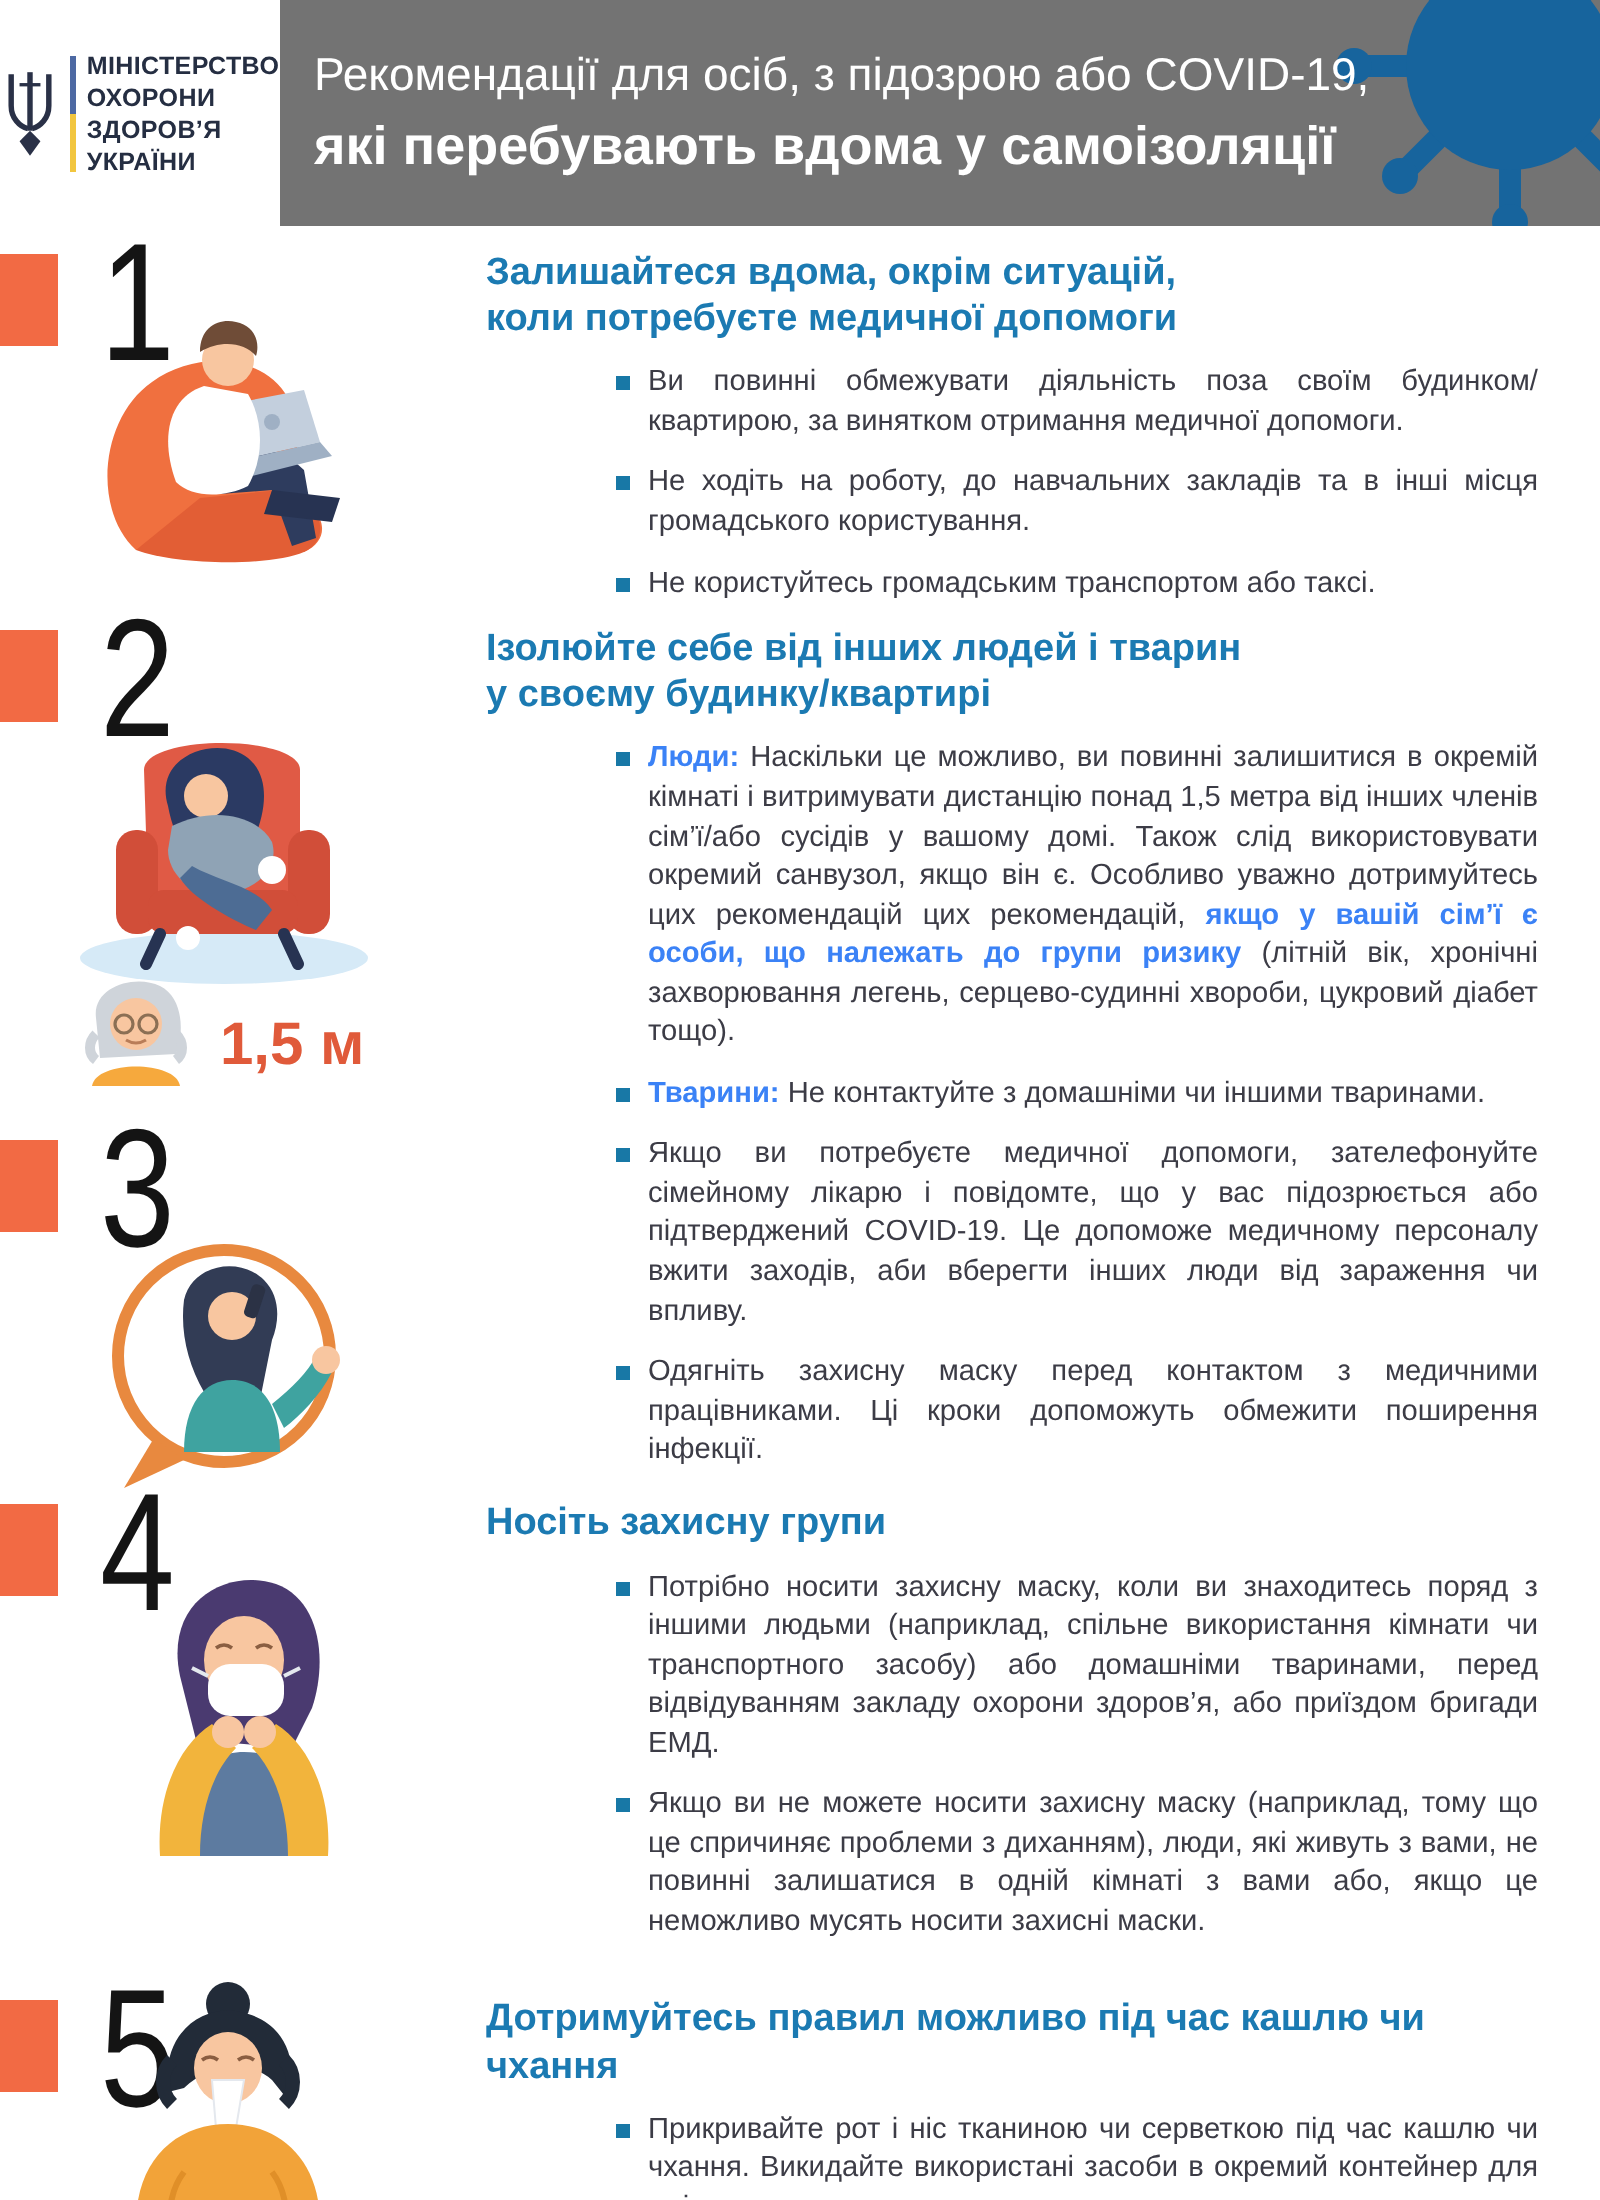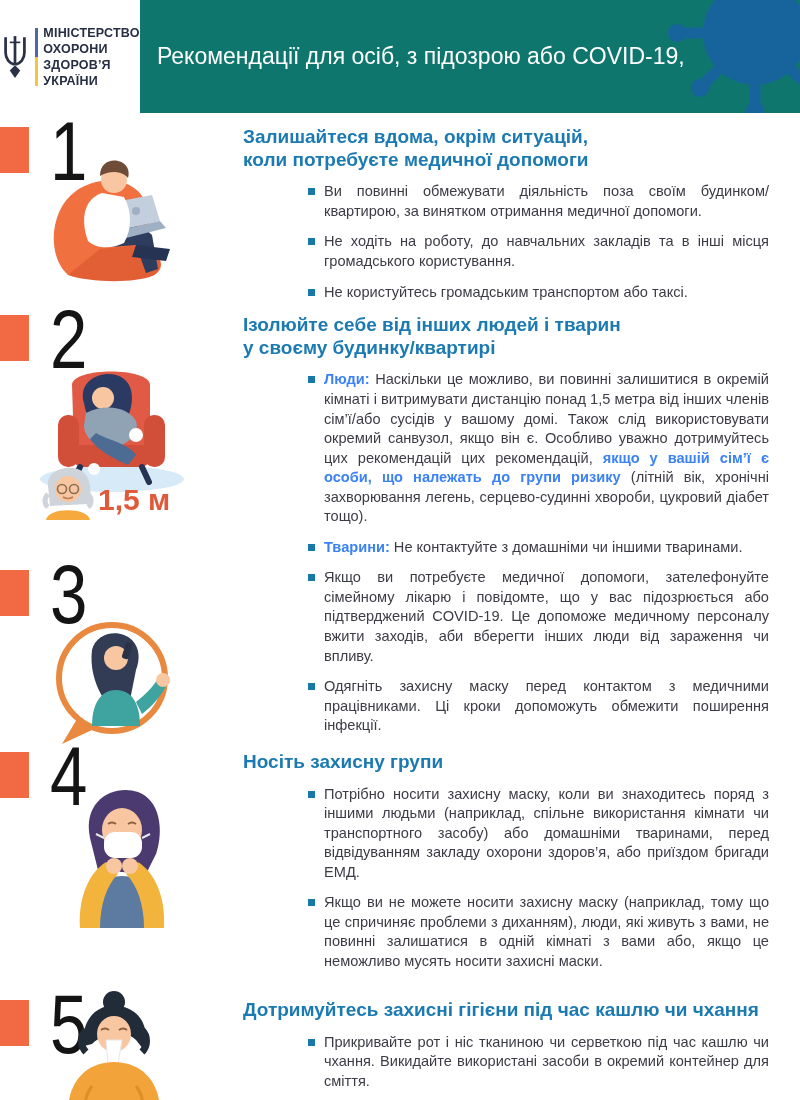--- a/index.html
+++ b/index.html
@@ -6,21 +6,21 @@
   .page {
     position:relative; width:800px; height:1100px; overflow:hidden;
     background:#ffffff; font-family:"Liberation Sans", sans-serif;
   }
   
   .header { display:flex; height:113px; }
   .logo { width:140px; display:flex; align-items:center; justify-content:center; gap:5px; }
   .logo-divider { width:3px; height:58px; background:linear-gradient(#4d69a3 0 50%, #f2c63f 50% 100%); }
   .logo-text { font-size:12.5px; font-weight:700; color:#252e42; line-height:1.28; letter-spacing:.2px; }
   .banner {
-    flex:1; background:#0f766e; color:#fff; position:relative; overflow:hidden;
+    flex:1; background:#737373; color:#fff; position:relative; overflow:hidden;
     display:flex; flex-direction:column; justify-content:center; padding-left:17px;
   }
   .banner-line1 { font-size:23px; font-weight:400; position:relative; z-index:2; }
   .banner-line2 { font-size:27px; font-weight:700; margin-top:7px; position:relative; z-index:2; }
   .virus { position:absolute; right:-55px; top:-42px; z-index:1; }
   
   main { padding-top:12px; }
   .step { display:flex; position:relative; }
   .step-1 { min-height:178px; }
   .step-2 { min-height:230px; }
@@ -42,21 +42,21 @@
   .bullets li {
     display:flex; gap:9px; margin-bottom:11px;
     font-size:14.6px; line-height:1.34; color:#3c3c46; text-align:justify;
   }
   .bullets li b { color:#3b82f6; }
   .bullet-marker { flex:0 0 7px; width:7px; height:7px; background:#1878a6; margin-top:6px; }
   
   .illus { position:absolute; }
   .illus-1 { top:24px; left:38px; }
   .illus-2 { top:32px; left:30px; }
-  .row-distance { position:absolute; top:151px; left:36px; display:flex; align-items:flex-end; }
+  .row-distance { position:absolute; top:174px; left:36px; display:flex; align-items:flex-end; gap:12px; }
   .distance-label { font-size:30px; font-weight:700; color:#e05a3a; line-height:1; padding-bottom:5px; }
   .illus-3 { top:46px; left:52px; }
   .illus-4 { top:26px; left:62px; }
   .illus-5 { top:-8px; left:58px; }
   .illus-circles { top:100px; left:38px; }
 </style>
 </head>
 <body>
 
 <div class="page">
@@ -98,20 +98,21 @@
             <circle cx="155" cy="130" r="9"></circle>
             <circle cx="100" cy="153" r="9"></circle>
           <circle cx="45" cy="130" r="9"></circle>
             <circle cx="22" cy="75" r="9"></circle>
             <circle cx="45" cy="20" r="9"></circle>
           <circle cx="100" cy="-3" r="9"></circle>
             <circle cx="155" cy="20" r="9"></circle>
         </g>
       </svg>
       <div class="banner-line1">Рекомендації для осіб, з підозрою або COVID-19,</div>
+      <div class="banner-line2">які перебувають вдома у самоізоляції</div>
     </div>
   </header>
 
   <main>
 
     <section class="step step-1">
       <div class="step-left">
         <div class="orange-square"></div>
         <div class="step-number">1</div>
         <svg class="illus illus-1" width="172" height="138" viewBox="0 0 172 138">
@@ -279,21 +280,21 @@
           </g>
           <g>
             <circle cx="110" cy="38" r="32" fill="#a8d4ef"></circle>
             <ellipse cx="102" cy="42" rx="19" ry="10" fill="#f3c09b" transform="rotate(-22 102 42)"></ellipse>
             <ellipse cx="118" cy="36" rx="19" ry="10" fill="#eab286" transform="rotate(22 118 36)"></ellipse>
             <path d="M96 20 l4 -8 M110 18 l0 -9 M124 20 l-4 -8" stroke="#f3c09b" stroke-width="4" stroke-linecap="round"></path>
           </g>
         </svg>
       </div>
       <div class="step-body">
-        <h2 class="step-heading">Дотримуйтесь захисні гігієни під час кашлю чи чхання</h2>
+        <h2 class="step-heading">Дотримуйтесь правил можливо під час кашлю чи чхання</h2>
         <ul class="bullets">
             <li>
               <span class="bullet-marker"></span>
               <span class="bullet-text"><span>Прикривайте рот і ніс тканиною чи серветкою під час кашлю чи чхання. Викидайте використані засоби в окремий контейнер для сміття.</span></span>
             </li>
             <li>
               <span class="bullet-marker"></span>
               <span class="bullet-text"><span>Після цього помийте руки з милом протягом щонайменше 20 секунд і/або обробіть руки дезінфікуючим засобом, що містить щонайменше 60% спирт, втираючи достатню кількість у всю поверхню до їх висихання. Мило обов’язково використовувати у разі помітного забруднення рук.</span></span>
             </li>
           </ul>

